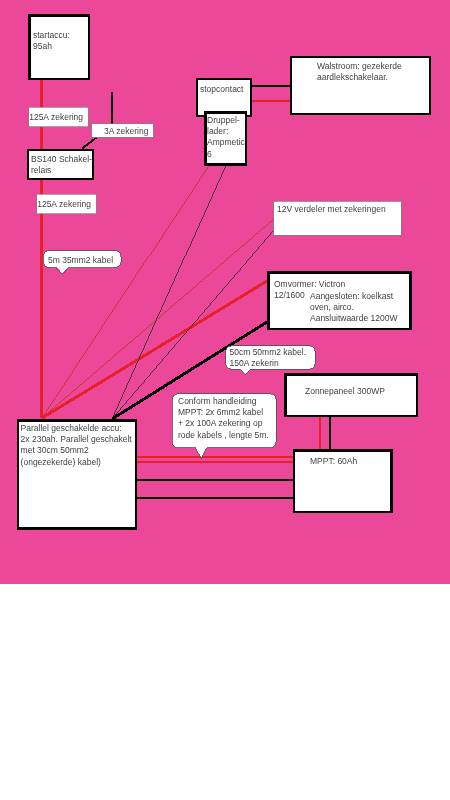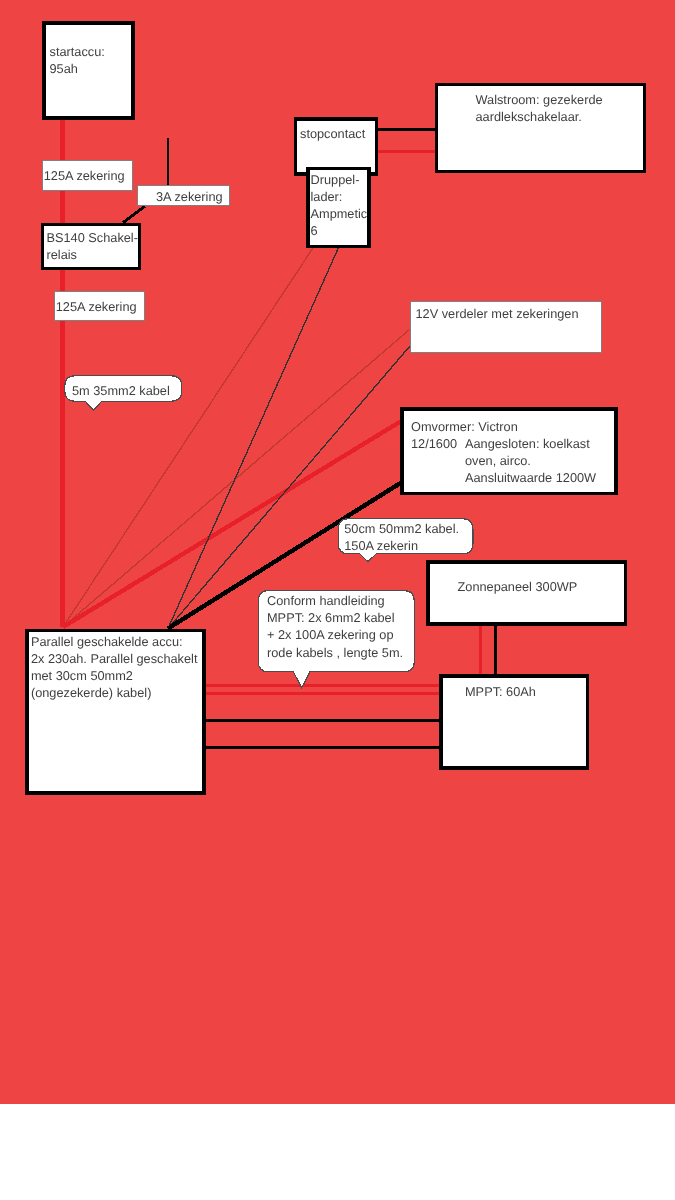--- a/index.html
+++ b/index.html
@@ -1,19 +1,19 @@
 <!DOCTYPE html>
 <html><head>
 <meta charset="utf-8">
 <title>Schema</title>
 <style>
   html,body{margin:0;padding:0;background:#ffffff;}
   body{width:450px;height:800px;overflow:hidden;
        font-family:"Liberation Sans",sans-serif;}
-  #canvas{position:relative;width:450px;height:736px;background:#ef4444;}
+  #canvas{position:relative;width:450px;height:584px;background:#ec4899;}
   #canvas svg{position:absolute;left:0;top:0;display:block;}
   text.t{font-family:"Liberation Sans",sans-serif;font-size:8.5px;fill:#3f3f3f;
          white-space:pre;}
 </style>
 </head>
 <body>
 
 <div id="canvas">
 <svg width="450" height="800" viewBox="0 0 450 800" shape-rendering="crispEdges">
 <g>

